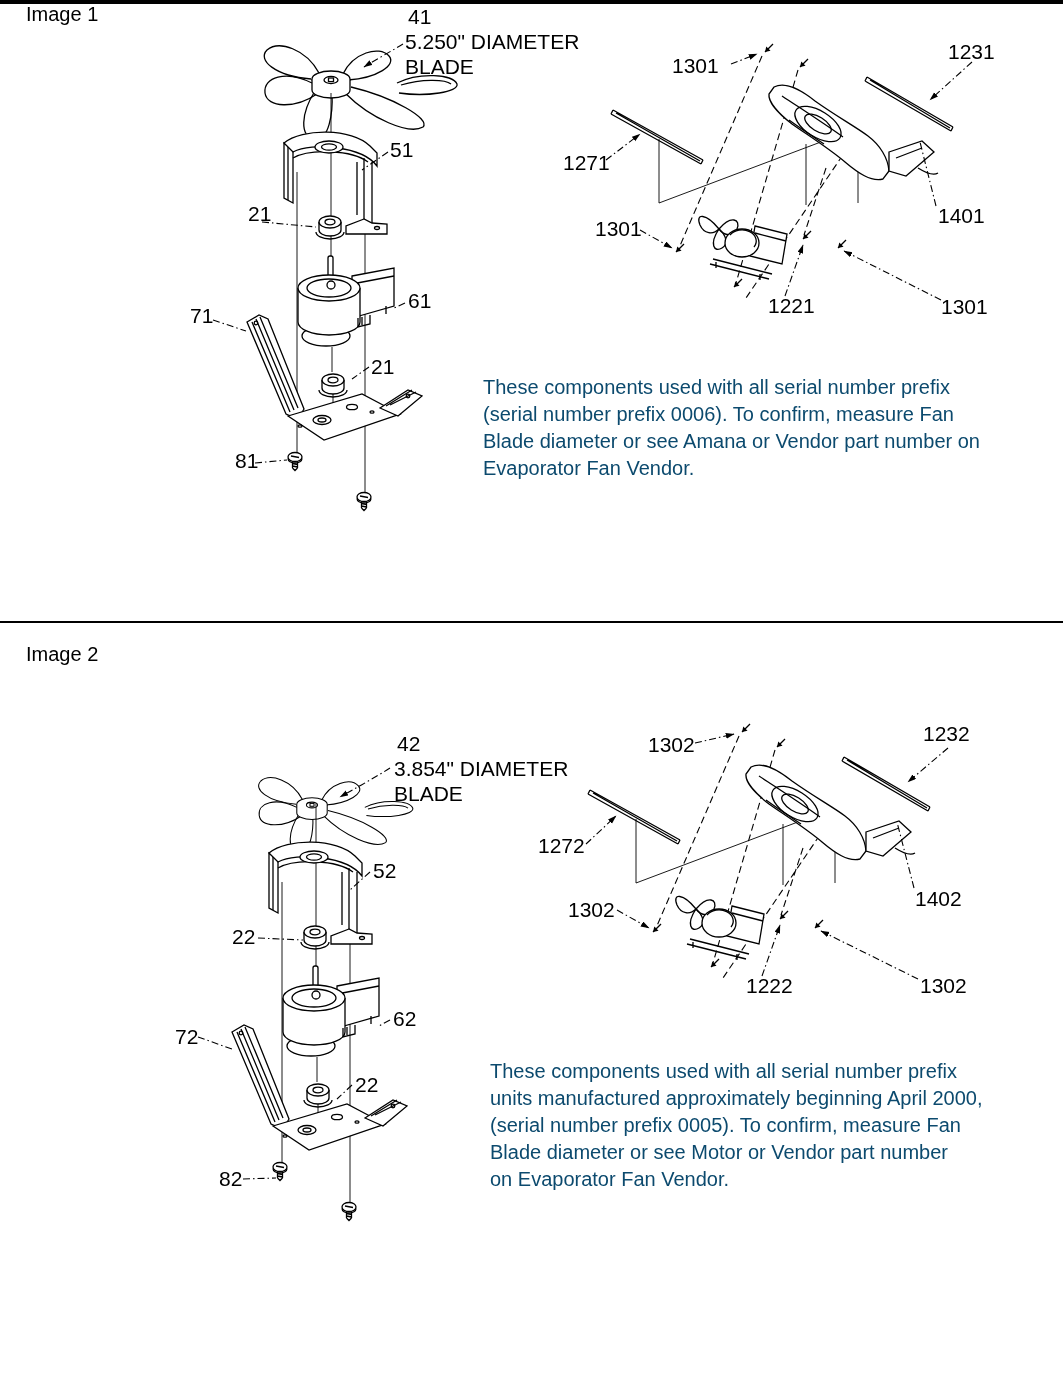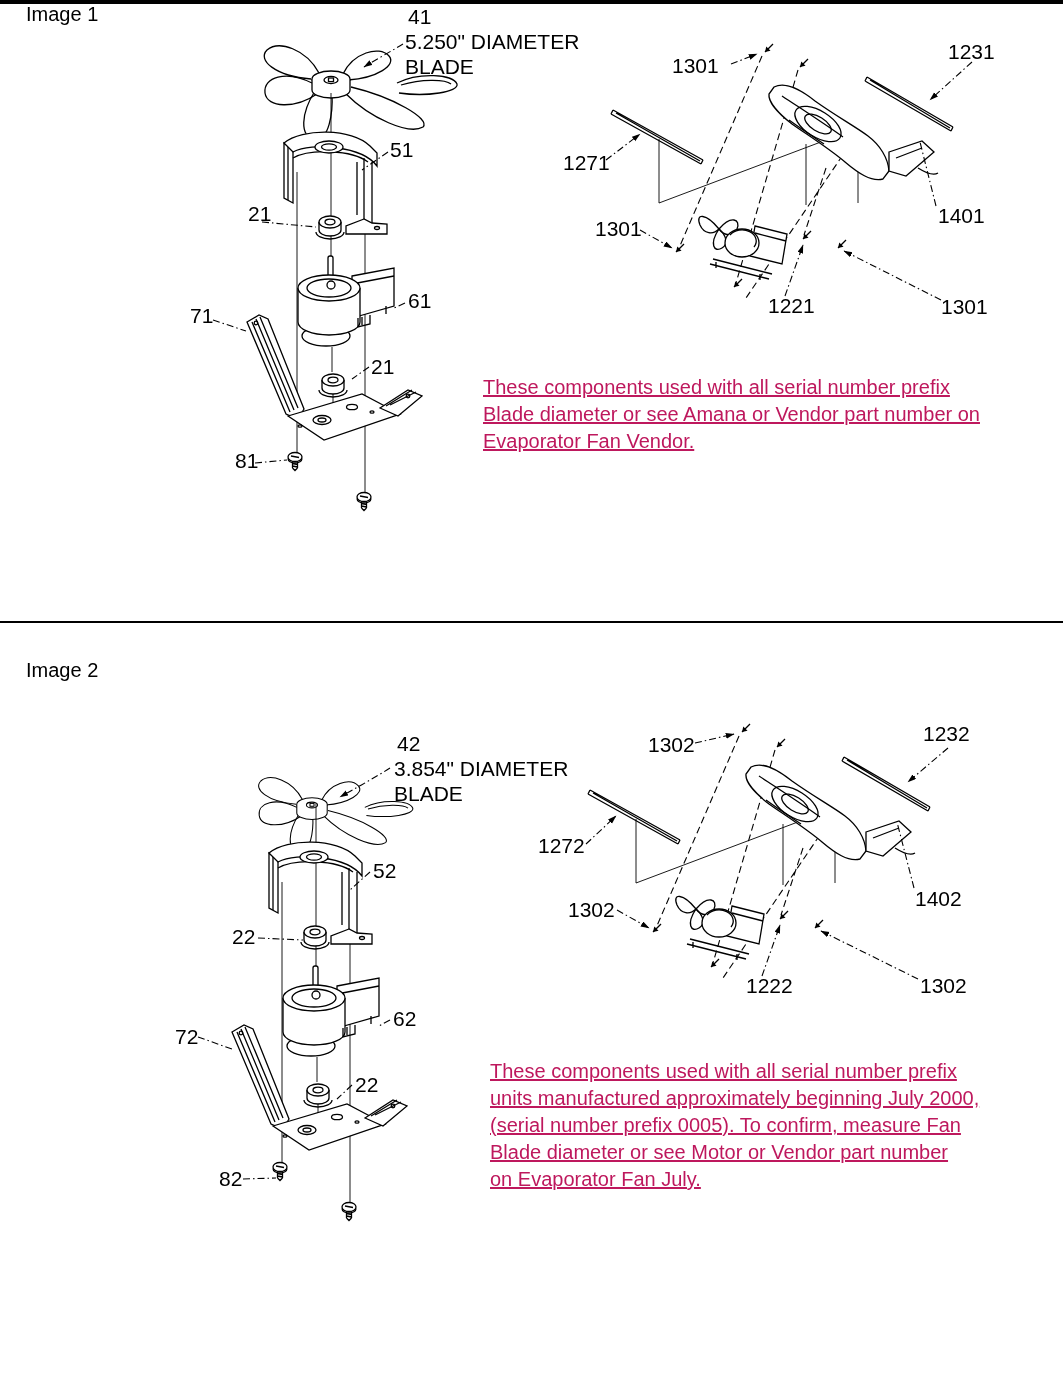--- a/index.html
+++ b/index.html
@@ -4,21 +4,21 @@
 <style>
   html,body{margin:0;padding:0;background:#e8e8e8;}
   .page{
     position:relative;width:1063px;height:1375px;background:#ffffff;
     margin:0 auto;overflow:hidden;
     font-family:"Liberation Sans", sans-serif;color:#000;
   }
   .top-rule{position:absolute;left:0;top:0;width:1063px;height:4px;background:#000;}
   .divider{position:absolute;left:0;top:621px;width:1063px;height:2px;background:#000;}
   .img-label{position:absolute;font-size:20px;line-height:21px;color:#000;}
-  .note{position:absolute;font-size:20px;line-height:27px;white-space:nowrap;color:#be185d;text-decoration:underline;}
+  .note{position:absolute;font-size:20px;line-height:27px;white-space:nowrap;color:#0c4a6e;}
   svg.art{position:absolute;left:0;}
   svg text{font-family:"Liberation Sans",sans-serif;font-size:21px;fill:#000;}
   .ln{fill:none;stroke:#000;stroke-width:1.3px;}
   .lnw{fill:#fff;stroke:#000;stroke-width:1.3px;}
   .thin{fill:none;stroke:#000;stroke-width:0.9px;}
   .dash{fill:none;stroke:#000;stroke-width:1.1px;stroke-dasharray:7 4;}
   .lead{fill:none;stroke:#000;stroke-width:1.1px;stroke-dasharray:7 3 1.5 3;}
 </style>
 </head>
 <body>
@@ -179,27 +179,28 @@
     <text x="948" y="59">1231</text>
     <text x="563" y="170">1271</text>
     <text x="595" y="236">1301</text>
     <text x="938" y="223">1401</text>
     <text x="768" y="313">1221</text>
     <text x="941" y="314">1301</text>
   </svg>
 
   <div class="note" style="left:483px;top:374px;">
     <div>These components used with all serial number prefix</div>
+    <div>(serial number prefix 0006). To confirm, measure Fan</div>
     <div>Blade diameter or see Amana or Vendor part number on</div>
     <div>Evaporator Fan Vendor.</div>
   </div>
 
   <div class="divider"></div>
 
-  <div class="img-label" style="left:26px;top:660px;">Image 2</div>
+  <div class="img-label" style="left:26px;top:644px;">Image 2</div>
 
   <svg class="art" style="top:622px" width="1063" height="753" viewBox="0 0 1063 753">
     <use href="#g-blade" transform="translate(312,187) scale(0.8)"></use>
     <use href="#g-leftasm" transform="translate(-15,88)"></use>
     <use href="#g-rightasm" transform="translate(-23,58)"></use>
 
     <g>
       <path class="lead" d="M390,146 C376,155 356,166 340,175" marker-end="url(#mk-arrow)"></path>
       <path class="lead" d="M370,250 L350,268"></path>
       <path class="lead" d="M258,316 L303,318"></path>
@@ -229,19 +230,19 @@
     <text x="923" y="119">1232</text>
     <text x="538" y="231">1272</text>
     <text x="568" y="295">1302</text>
     <text x="915" y="284">1402</text>
     <text x="746" y="371">1222</text>
     <text x="920" y="371">1302</text>
   </svg>
 
   <div class="note" style="left:490px;top:1058px;">
     <div>These components used with all serial number prefix</div>
-    <div>units manufactured approximately beginning July 2000,</div>
+    <div>units manufactured approximately beginning April 2000,</div>
     <div>(serial number prefix 0005). To confirm, measure Fan</div>
     <div>Blade diameter or see Motor or Vendor part number</div>
-    <div>on Evaporator Fan July.</div>
+    <div>on Evaporator Fan Vendor.</div>
   </div>
 
 </div>
 
 </body></html>

